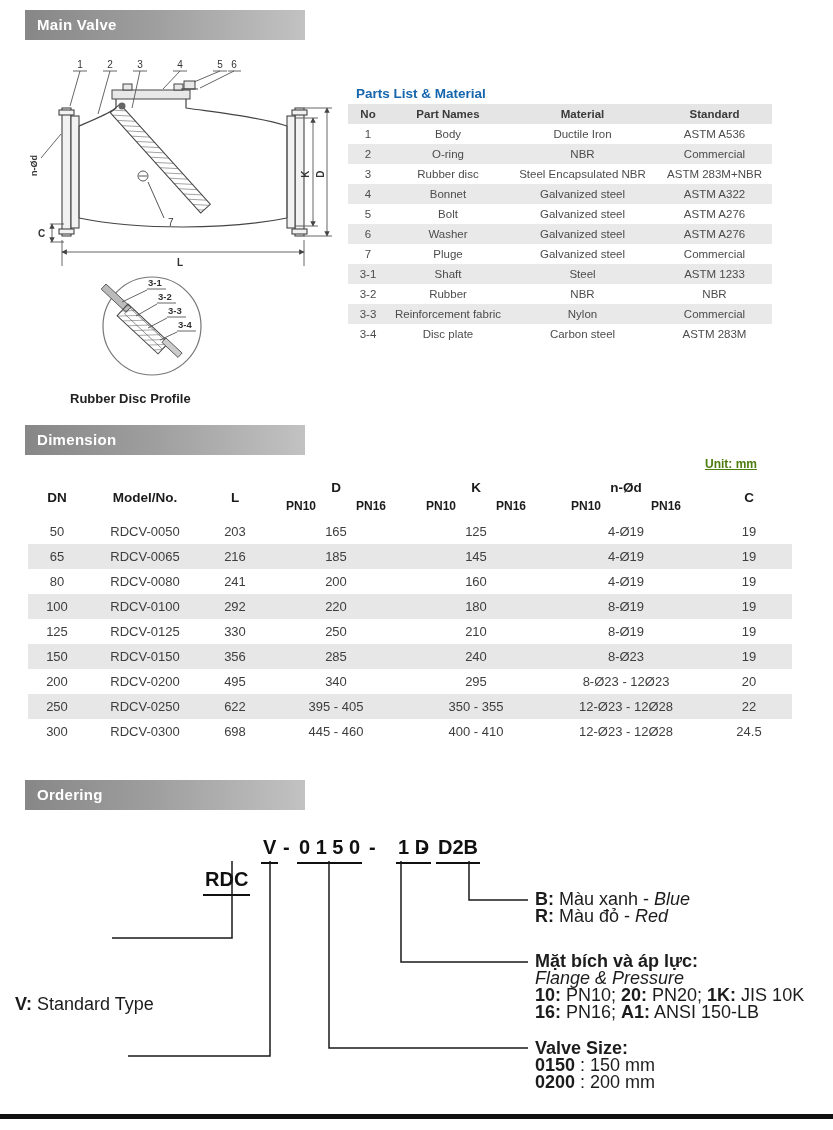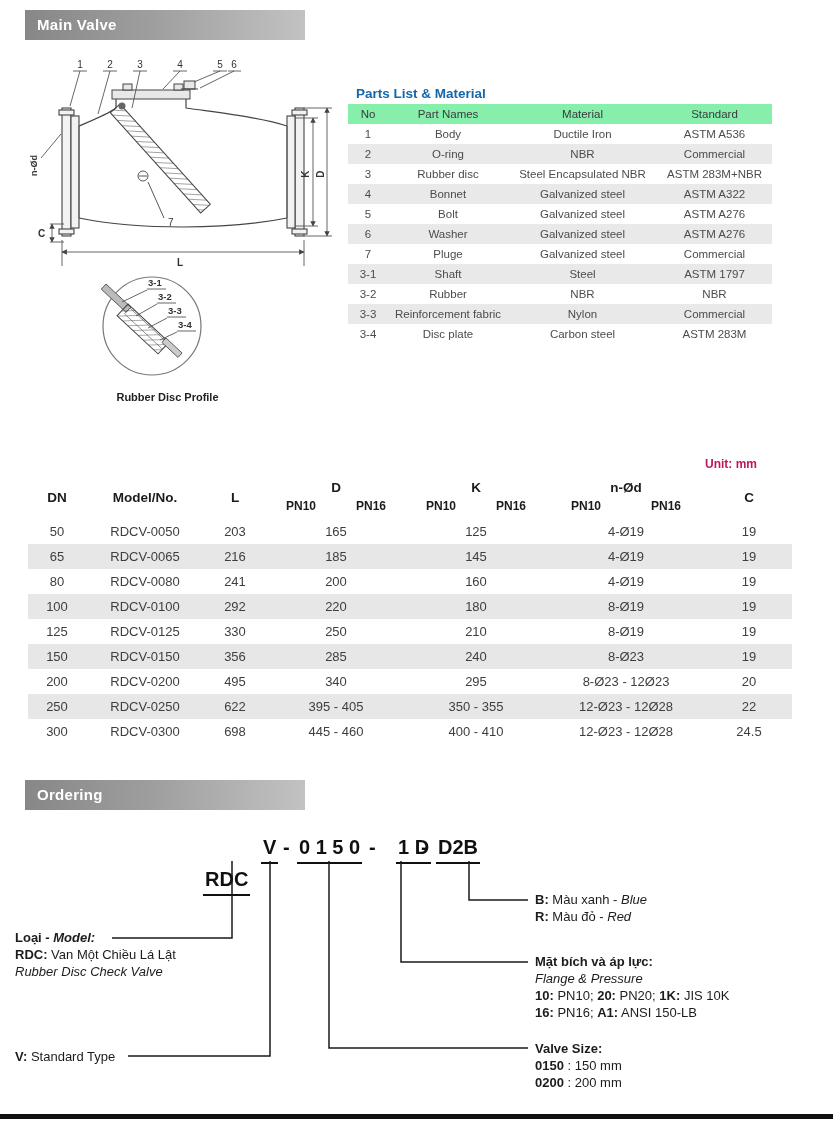--- a/index.html
+++ b/index.html
@@ -8,46 +8,46 @@
 
   
   .banner{position:absolute;left:25px;width:280px;height:30px;box-sizing:border-box;
           background:linear-gradient(90deg,#878787 0%,#9e9e9e 45%,#c2c2c2 100%);
           color:#fff;font-weight:bold;font-size:15px;line-height:30px;padding-left:12px;letter-spacing:.3px;}
 
   
   svg text{font-family:"Liberation Sans","DejaVu Sans",sans-serif;fill:#333;}
   .valve-svg{position:absolute;left:28px;top:56px;}
   .profile-svg{position:absolute;left:86px;top:270px;}
-  .profile-caption{position:absolute;left:70px;top:391px;width:195px;text-align:center;
-                   font-weight:bold;font-size:11px;color:#222;}
+  .profile-caption{position:absolute;left:70px;top:391px;width:195px;text-align:left;
+                   font-weight:bold;font-size:13px;color:#222;}
 
   
   .parts-title{position:absolute;left:348px;top:86px;color:#1666ad;font-weight:bold;font-size:13.5px;margin-left:8px;}
   table.parts{position:absolute;left:348px;top:104px;width:424px;border-collapse:collapse;
               table-layout:fixed;font-size:11.5px;color:#4c4c4c;}
-  table.parts th{background:#86efac;font-weight:normal;color:#3a3a3a;padding:4px 2px;text-align:center;}
+  table.parts th{background:#e5e5e5;font-weight:bold;color:#3a3a3a;padding:4px 2px;text-align:center;}
   table.parts td{padding:4px 2px;text-align:center;overflow:hidden;white-space:nowrap;}
   table.parts tbody tr:nth-child(even) td{background:#e9e9e9;}
 
   
-  .unit-label{position:absolute;left:705px;top:457px;font-weight:bold;font-size:12px;color:#be185d;}
+  .unit-label{position:absolute;left:705px;top:457px;font-weight:bold;font-size:12px;color:#4d7c0f;text-decoration:underline;}
   table.dim{position:absolute;left:28px;top:476px;width:764px;border-collapse:collapse;
             table-layout:fixed;font-size:13px;color:#3e3e3e;}
   table.dim th{font-weight:bold;color:#1b1b1b;padding:4px 2px;text-align:center;font-size:13.5px;}
   table.dim tr.pn th{font-size:12px;padding:0 2px 6px;}
   table.dim td{padding:5px 2px;text-align:center;white-space:nowrap;}
   table.dim tbody tr:nth-child(even) td{background:#e7e7e7;}
 
   
   .code-seg{position:absolute;top:836px;font-size:20px;font-weight:bold;color:#101010;
             border-bottom:2px solid #101010;padding:0 2px 3px;white-space:pre;}
   .code-dash{position:absolute;top:836px;font-size:20px;font-weight:bold;color:#101010;}
   .connector-svg{position:absolute;left:0;top:810px;pointer-events:none;}
-  .co{position:absolute;font-size:13px;line-height:17px;color:#1c1c1c;}
+  .co{position:absolute;font-size:18px;line-height:17px;color:#1c1c1c;}
   .co b{font-weight:bold;}
   .co i{font-style:italic;}
   .co .bi{font-weight:bold;font-style:italic;}
 
   .footer-bar{position:absolute;left:0;top:1114px;width:833px;height:5px;background:#101010;}
 </style>
 </head>
 <body>
 
 <div class="page">
@@ -238,21 +238,21 @@
         <tr>
           <td>7</td>
           <td>Pluge</td>
           <td>Galvanized steel</td>
           <td>Commercial</td>
         </tr>
         <tr>
           <td>3-1</td>
           <td>Shaft</td>
           <td>Steel</td>
-          <td>ASTM 1797</td>
+          <td>ASTM 1233</td>
         </tr>
         <tr>
           <td>3-2</td>
           <td>Rubber</td>
           <td>NBR</td>
           <td>NBR</td>
         </tr>
         <tr>
           <td>3-3</td>
           <td>Reinforcement fabric</td>
@@ -261,20 +261,23 @@
         </tr>
         <tr>
           <td>3-4</td>
           <td>Disc plate</td>
           <td>Carbon steel</td>
           <td>ASTM 283M</td>
         </tr>
       </tbody>
   </table>
 
+  <div class="banner" style="top:425px;">
+    <span>Dimension</span>
+  </div>
   <div class="unit-label">Unit: mm</div>
 
   <table class="dim">
     <colgroup>
       <col style="width:58px">
         <col style="width:118px">
         <col style="width:62px">
       <col style="width:70px">
         <col style="width:70px">
         <col style="width:70px">
@@ -403,27 +406,22 @@
   <svg class="connector-svg" width="833" height="300" viewBox="0 0 833 300">
     <g fill="none" stroke="#1a1a1a" stroke-width="1.5">
       <path d="M232,51 V128 H112"></path>
       <path d="M270,51 V246 H128"></path>
       <path d="M329,51 V238 H528"></path>
       <path d="M401,51 V152 H528"></path>
       <path d="M469,51 V90 H528"></path>
     </g>
   </svg>
 
-  <div class="co" style="left:15px;top:929px;">
-    <div><b>Loại - </b><span class="bi">Model:</span></div>
-    <div><b>RDC:</b><span> Van Một Chiều Lá Lật</span></div>
-    <div><i>Rubber Disc Check Valve</i></div>
-  </div>
-
-  <div class="co" style="left:15px;top:1048px;text-align:right;">
+
+  <div class="co" style="left:15px;top:996px;text-align:right;">
     <b>V:</b><span> Standard Type</span>
   </div>
 
   <div class="co" style="left:535px;top:891px;">
     <div><b>B:</b><span> Màu xanh - </span><i>Blue</i></div>
     <div><b>R:</b><span> Màu đỏ - </span><i>Red</i></div>
   </div>
 
   <div class="co" style="left:535px;top:953px;">
     <div><b>Mặt bích và áp lực:</b></div>

